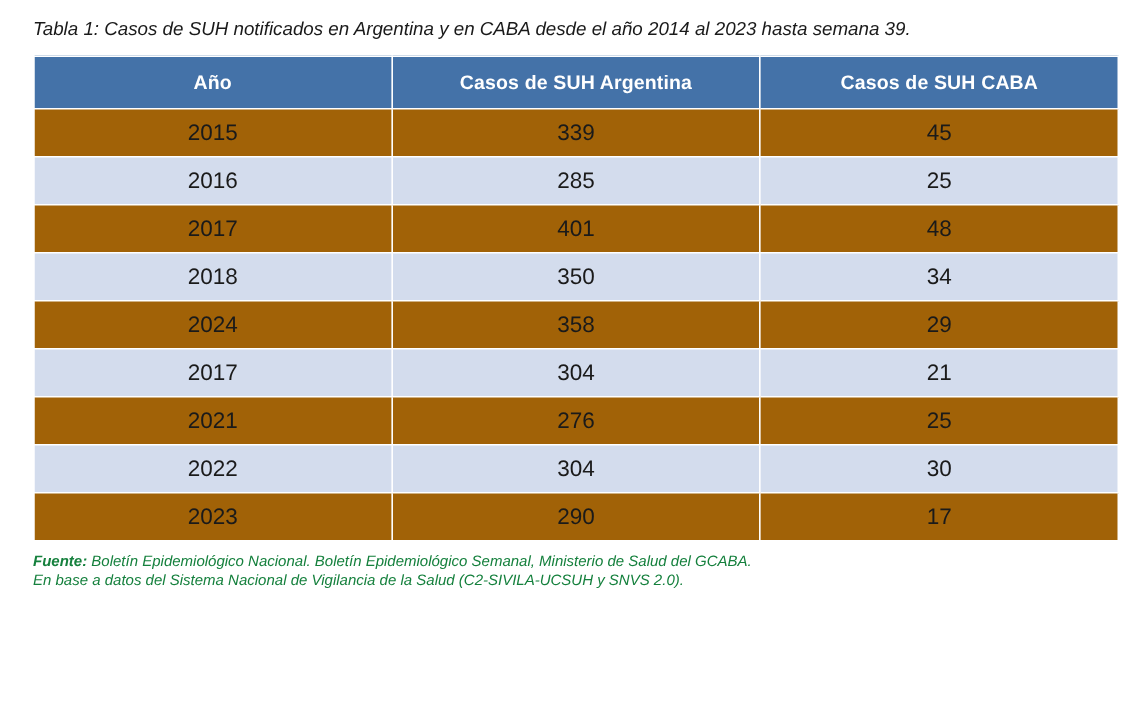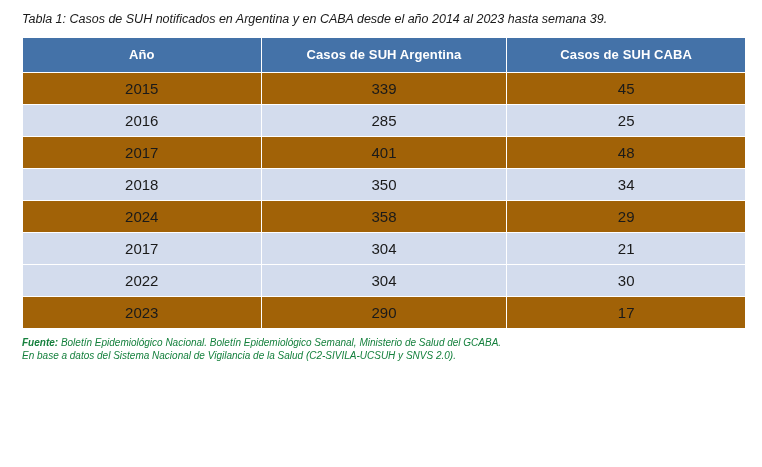--- a/index.html
+++ b/index.html
@@ -124,20 +124,25 @@
       <tr class="odd">
         <td>2024</td>
         <td>358</td>
         <td>29</td>
       </tr>
       <tr class="even">
         <td>2017</td>
         <td>304</td>
         <td>21</td>
       </tr>
+      <tr class="odd">
+        <td>2021</td>
+        <td>276</td>
+        <td>25</td>
+      </tr>
       <tr class="even">
         <td>2022</td>
         <td>304</td>
         <td>30</td>
       </tr>
       <tr class="odd">
         <td>2023</td>
         <td>290</td>
         <td>17</td>
       </tr>

